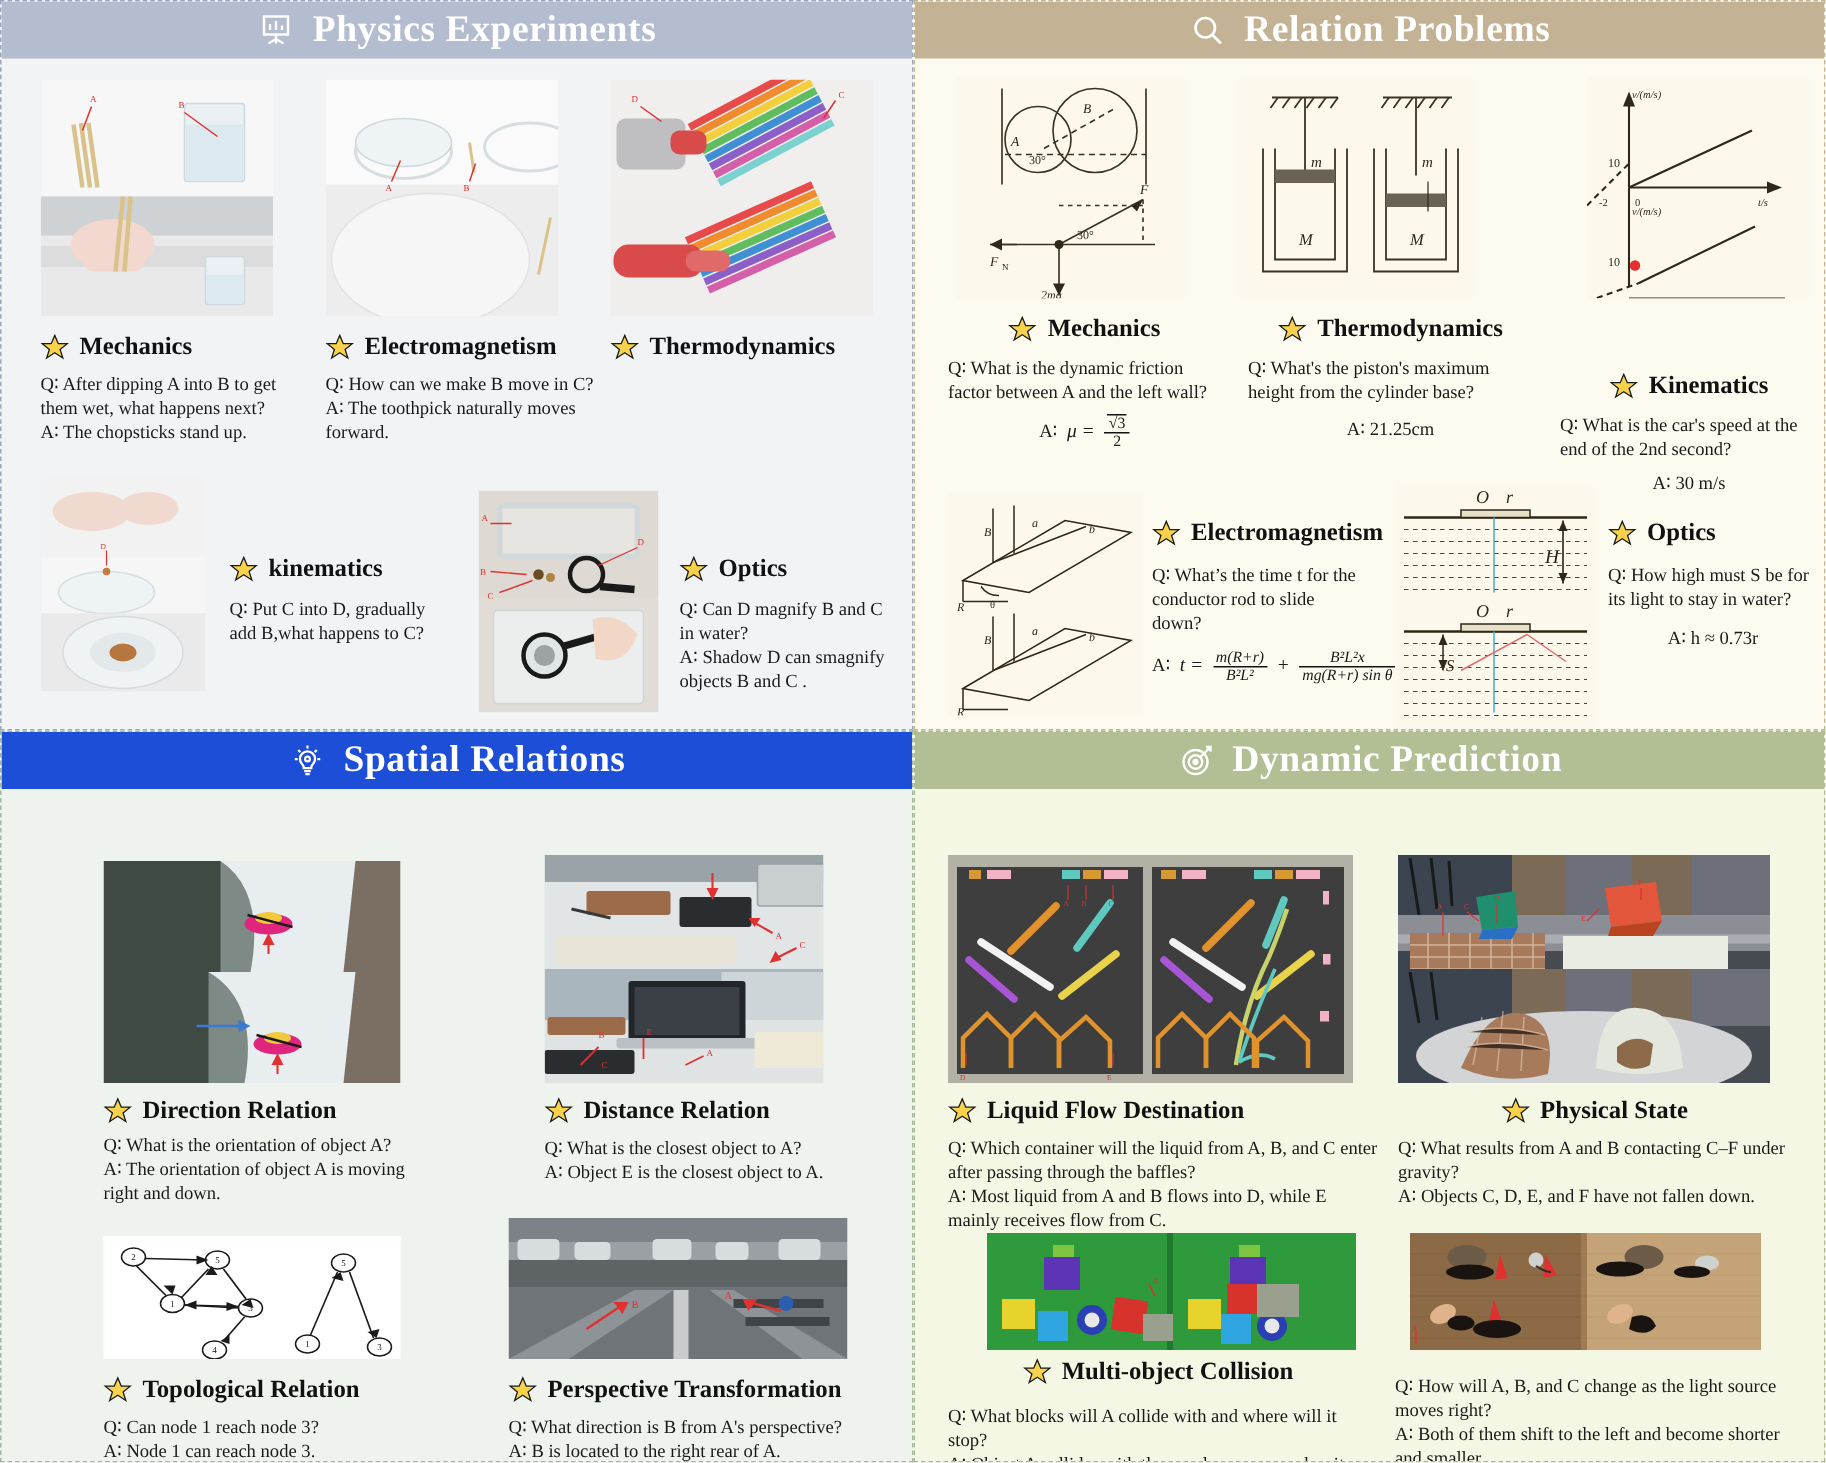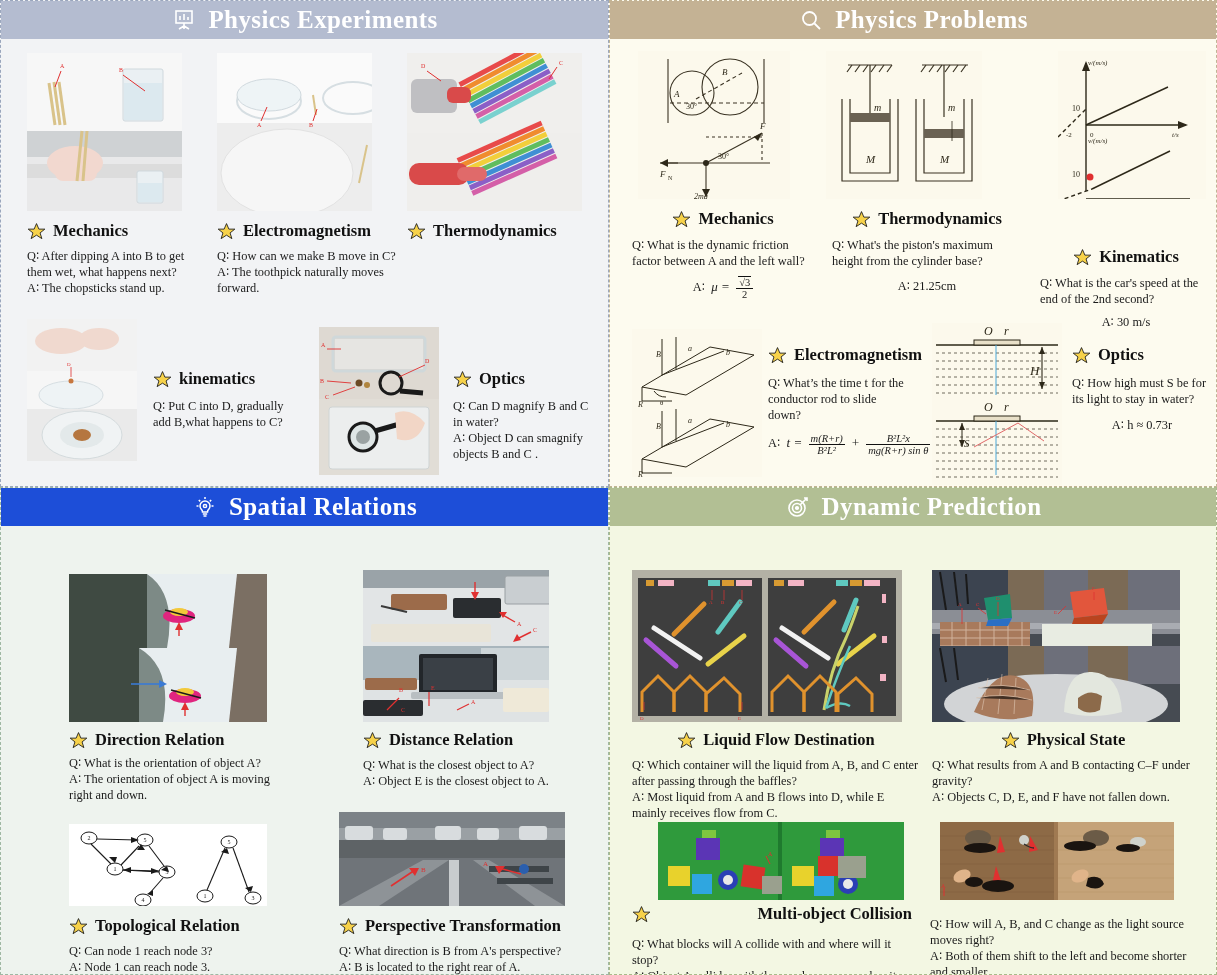--- a/index.html
+++ b/index.html
@@ -266,36 +266,36 @@
 
       <div class="abs" style="left:452px;top:330px;width:140px;">
         <div class="card-title">
           <svg class="star" viewBox="0 0 24 24">
               <polygon points="12,2 15,9 22.5,9 16.5,13.8 18.8,21 12,16.6 5.2,21 7.5,13.8 1.5,9 9,9" fill="#f7d24a" stroke="#1a1a1a" stroke-width="1.1"></polygon>
             </svg>
           <span>Optics</span>
         </div>
         <div class="qa" style="margin-top:9px;">
           <span class="row">Q∶  Can D magnify B and C in water?</span>
-          <span class="row">A∶  Object D can smagnify objects B and C .</span>
+          <span class="row">A∶  Shadow D can smagnify objects B and C .</span>
         </div>
       </div>
 
     </div>
   </section>
 
   <section class="quad q2">
     <div class="banner">
       <span class="banner-icon">
         <svg viewBox="0 0 24 24" width="24" height="24" fill="none" stroke="#fff" stroke-width="1.8">
           <circle cx="10.5" cy="10.5" r="6.5"></circle>
             <path d="M15.5 15.5 L21 21"></path>
         </svg>
       </span>
-      <span class="banner-title">Physics Problems</span>
+      <span class="banner-title">Relation Problems</span>
     </div>
     <div class="body">
 
       <div class="ph" style="left:28px;top:12px;width:152px;height:148px;background:#fbf7e8;">
         <svg viewBox="0 0 152 148" preserveAspectRatio="none">
           <rect width="152" height="148" fill="#fcf9ec"></rect>
           <g stroke="#3a3323" fill="none" stroke-width="1.1">
             <path d="M30 8 V72"></path>
               <path d="M126 8 V72"></path>
             <circle cx="54" cy="42" r="22"></circle>
@@ -906,21 +906,21 @@
           <g stroke="#e2cbb7" stroke-width="1" opacity=".6">
               <path d="M56 108 L50 140 M70 104 L66 144 M84 108 L82 144"></path>
               <path d="M46 118 Q70 112 98 120 M44 128 Q70 122 100 130"></path>
             </g>
           <path d="M132 142 q2 -42 28 -40 q28 2 30 40 q-30 8 -58 0Z" fill="#e3e7de"></path>
           <path d="M146 128 q12 -10 24 -2 l-2 14 q-12 6 -22 -2Z" fill="#8c6a4a"></path>
         </svg>
       </div>
 
       <div class="abs" style="left:22px;top:204px;width:288px;">
-        <div class="card-title" style="justify-content:center;">
+        <div class="card-title" style="justify-content:flex-start;">
           <svg class="star" viewBox="0 0 24 24">
               <polygon points="12,2 15,9 22.5,9 16.5,13.8 18.8,21 12,16.6 5.2,21 7.5,13.8 1.5,9 9,9" fill="#f7d24a" stroke="#1a1a1a" stroke-width="1.1"></polygon>
             </svg>
           <span>Liquid Flow Destination</span>
         </div>
         <div class="qa" style="margin-top:7px;">
           <span class="row">Q∶  Which container will the liquid from A, B, and C enter after passing through the baffles?</span>
           <span class="row">A∶  Most liquid from A and B flows into D, while E mainly receives flow from C.</span>
         </div>
       </div>
@@ -995,21 +995,21 @@
           <ellipse cx="198" cy="20" rx="8" ry="5" fill="#cfd2cc"></ellipse>
           <ellipse cx="188" cy="26" rx="12" ry="4" fill="#1a1410"></ellipse>
           <ellipse cx="140" cy="54" rx="9" ry="6" fill="#e0b48a" transform="rotate(-24 140 54)"></ellipse>
           <path d="M148 56 q12 -4 16 6 q-6 8 -18 2 Z" fill="#1a1410"></path>
           <path d="M4 74 L4 66" stroke="#e03030" stroke-width="1"></path>
           <text x="1" y="66" font-size="6" fill="#e03030">A</text>
         </svg>
       </div>
 
       <div class="abs" style="left:22px;top:378px;width:280px;">
-        <div class="card-title" style="justify-content:space-between;">
+        <div class="card-title" style="justify-content:center;">
           <svg class="star" viewBox="0 0 24 24">
               <polygon points="12,2 15,9 22.5,9 16.5,13.8 18.8,21 12,16.6 5.2,21 7.5,13.8 1.5,9 9,9" fill="#f7d24a" stroke="#1a1a1a" stroke-width="1.1"></polygon>
             </svg>
           <span>Multi-object Collision</span>
         </div>
         <div class="qa" style="margin-top:12px;">
           <span class="row">Q∶  What blocks will A collide with and where will it stop?</span>
           <span class="row">A∶  Object A collides with the purple square, pushes it forward, and stops in front of it.</span>
         </div>
       </div>

